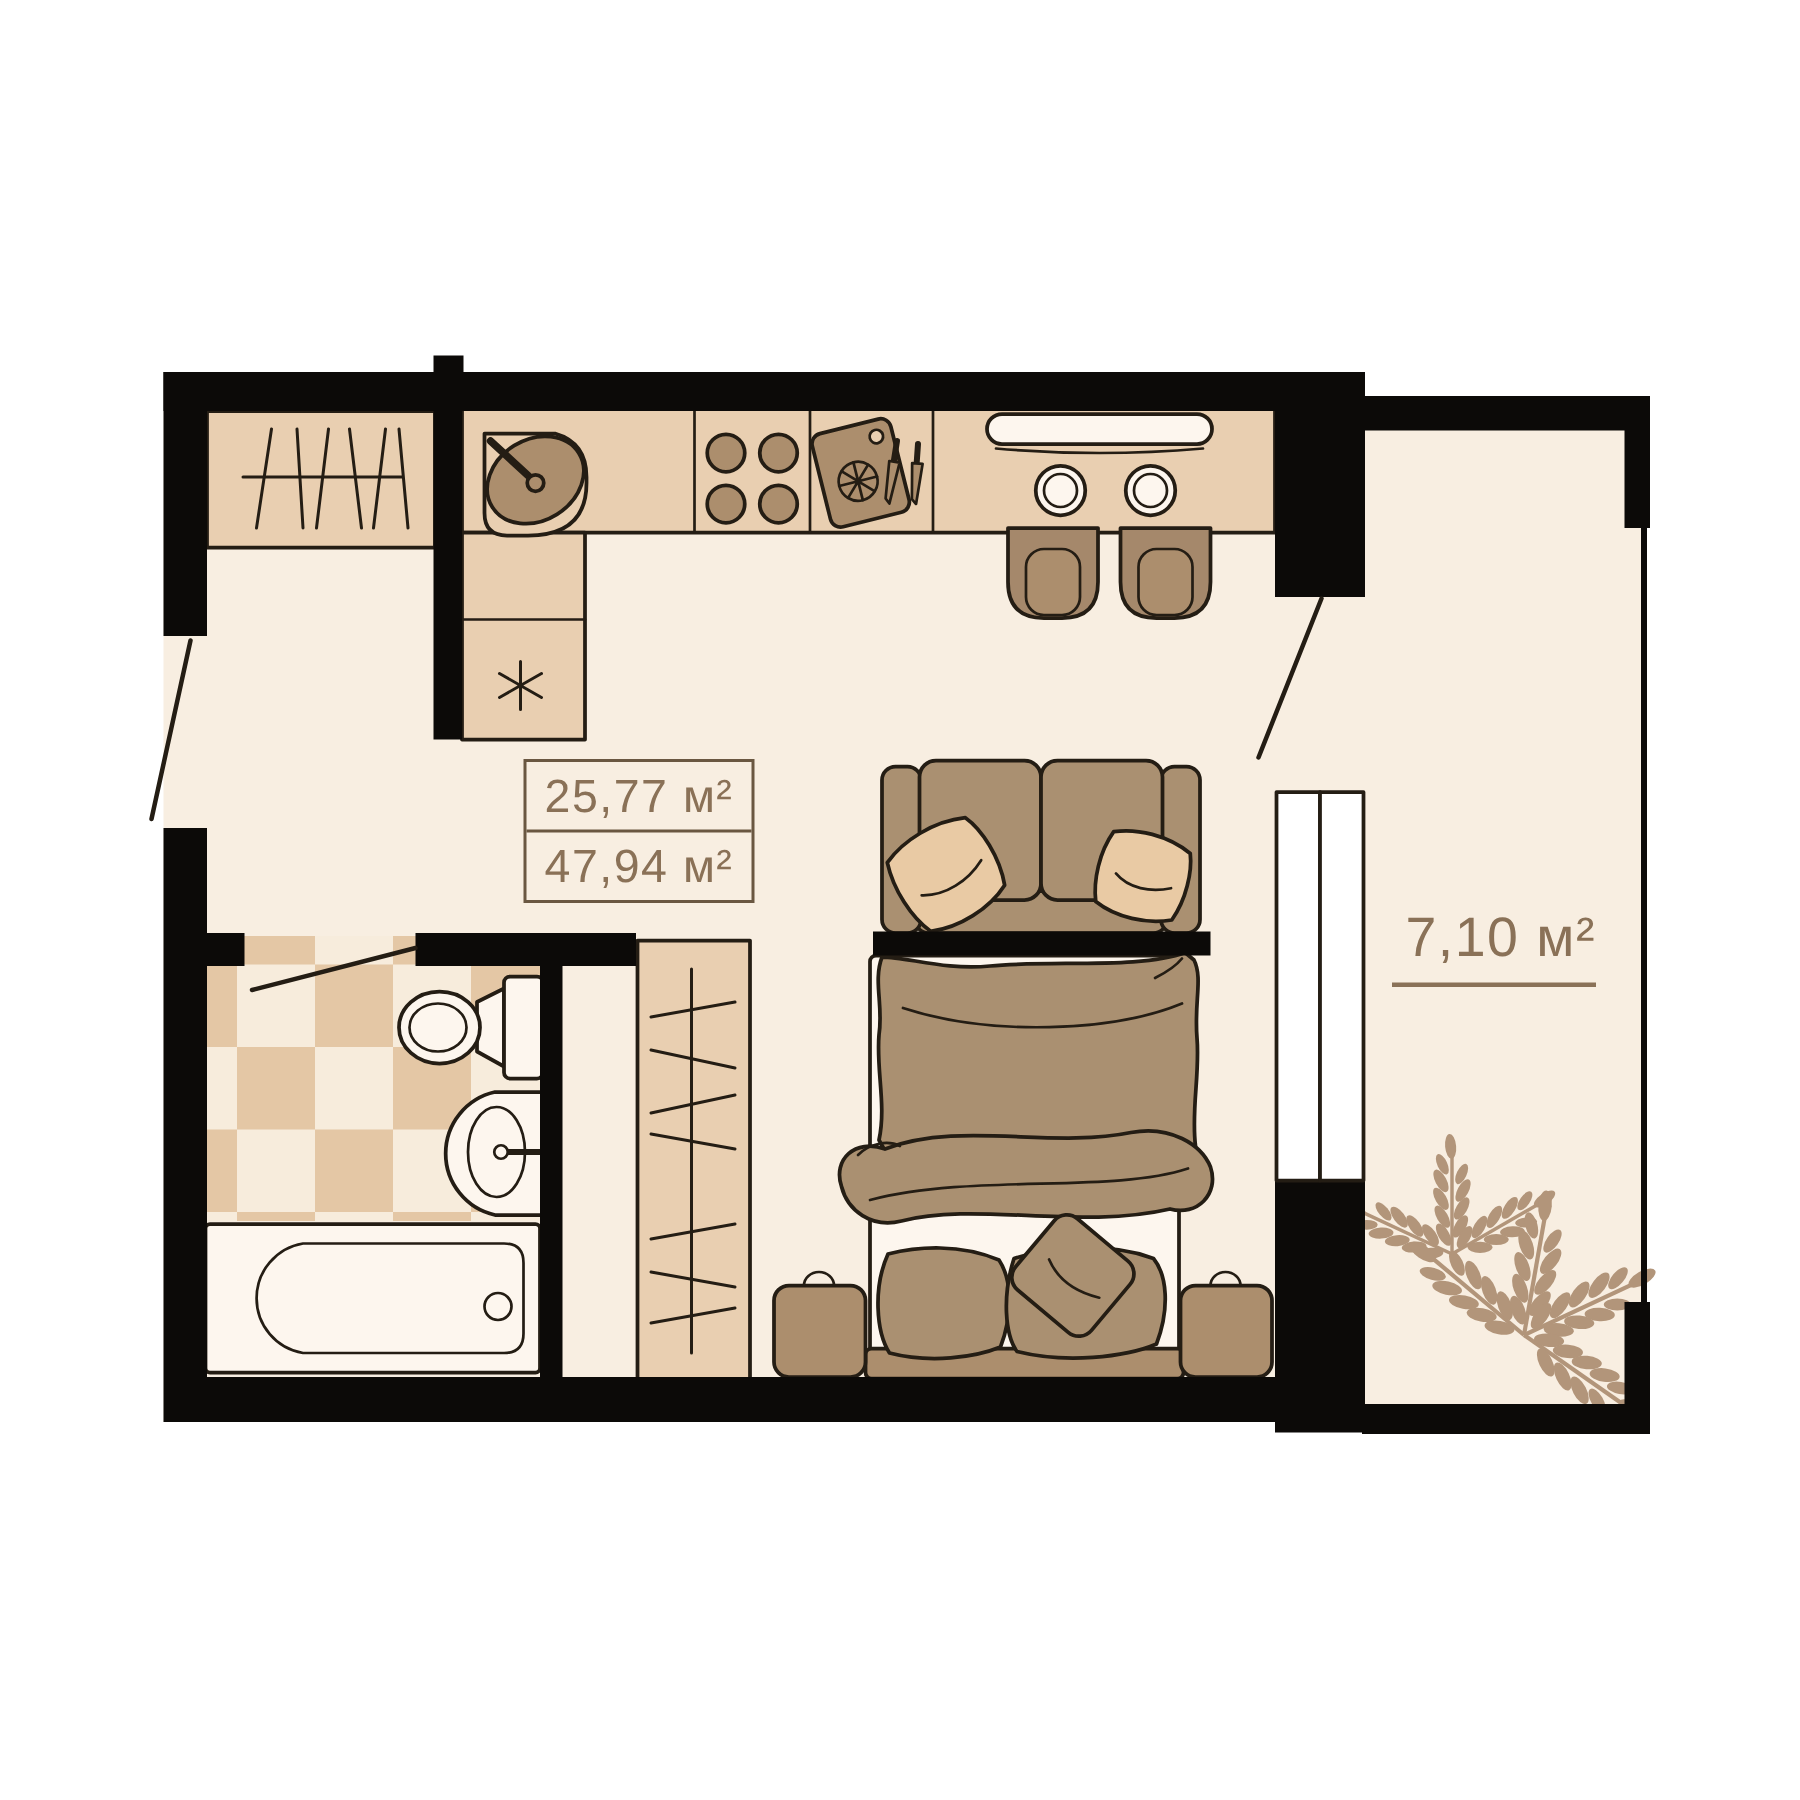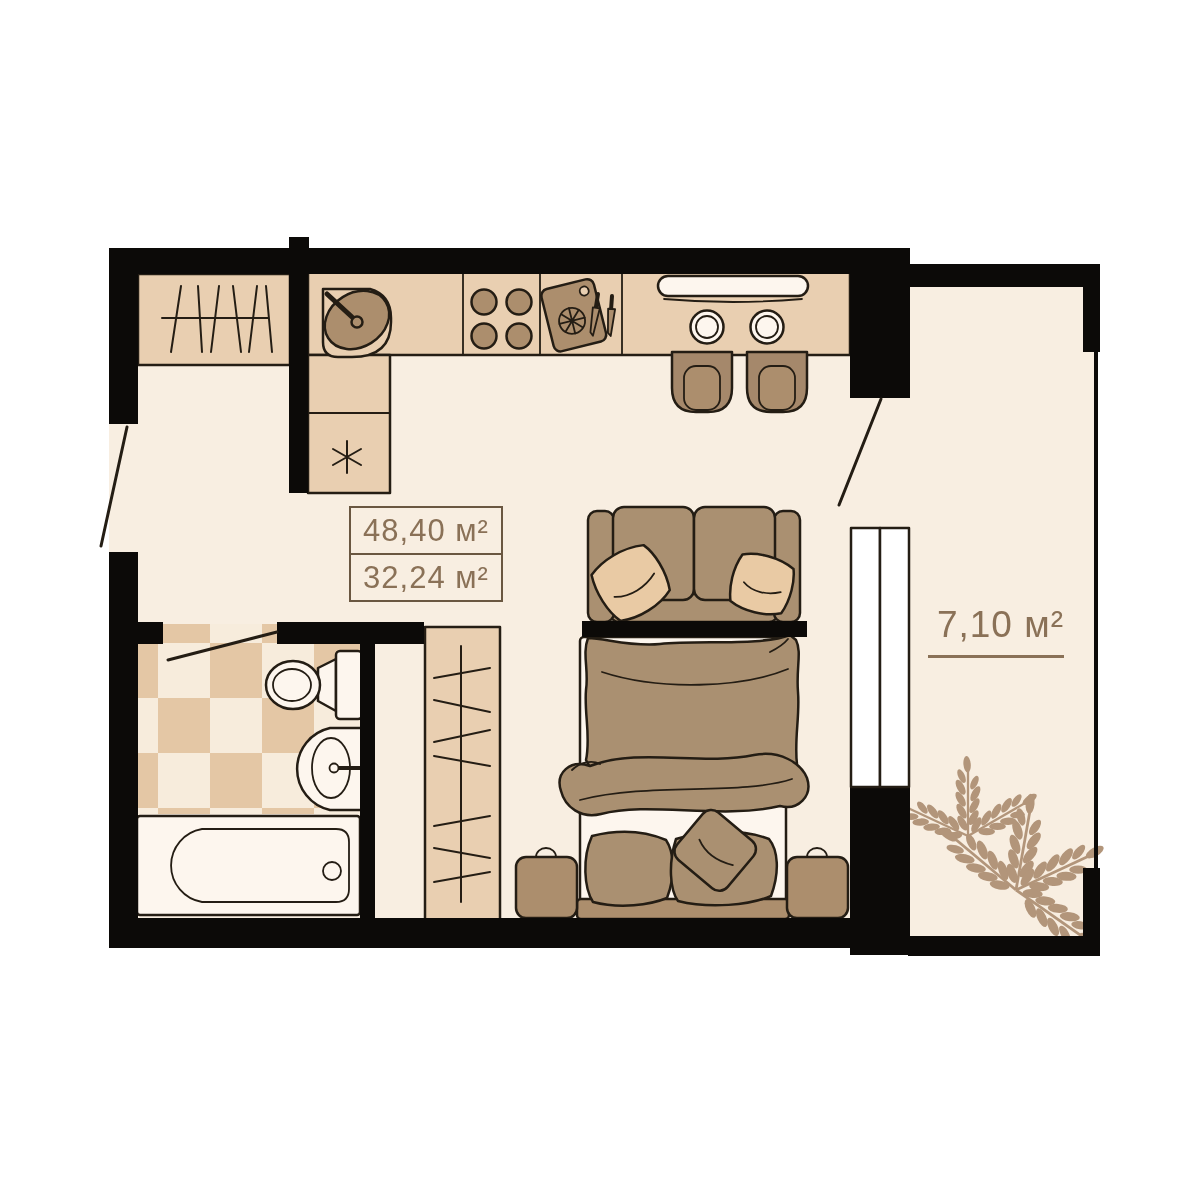--- a/index.html
+++ b/index.html
@@ -253,17 +253,17 @@
   <path class="doorline" d="M168,660 L277,632"></path>
   <path class="doorline" d="M881,399 L839,505"></path>
 
   <g>
     <rect class="f-glass ol" x="851" y="528" width="29" height="259"></rect>
     <rect class="f-glass ol" x="880" y="528" width="29" height="259"></rect>
   </g>
 </svg>
 
 <div class="area-box">
-  <div class="cell">48,40 м²</div>
-  <div class="cell">32,24 м²</div>
+  <div class="cell">25,77 м²</div>
+  <div class="cell">47,94 м²</div>
 </div>
 <div class="balcony-label">7,10 м²</div>
 </div>
 
 </body></html>

